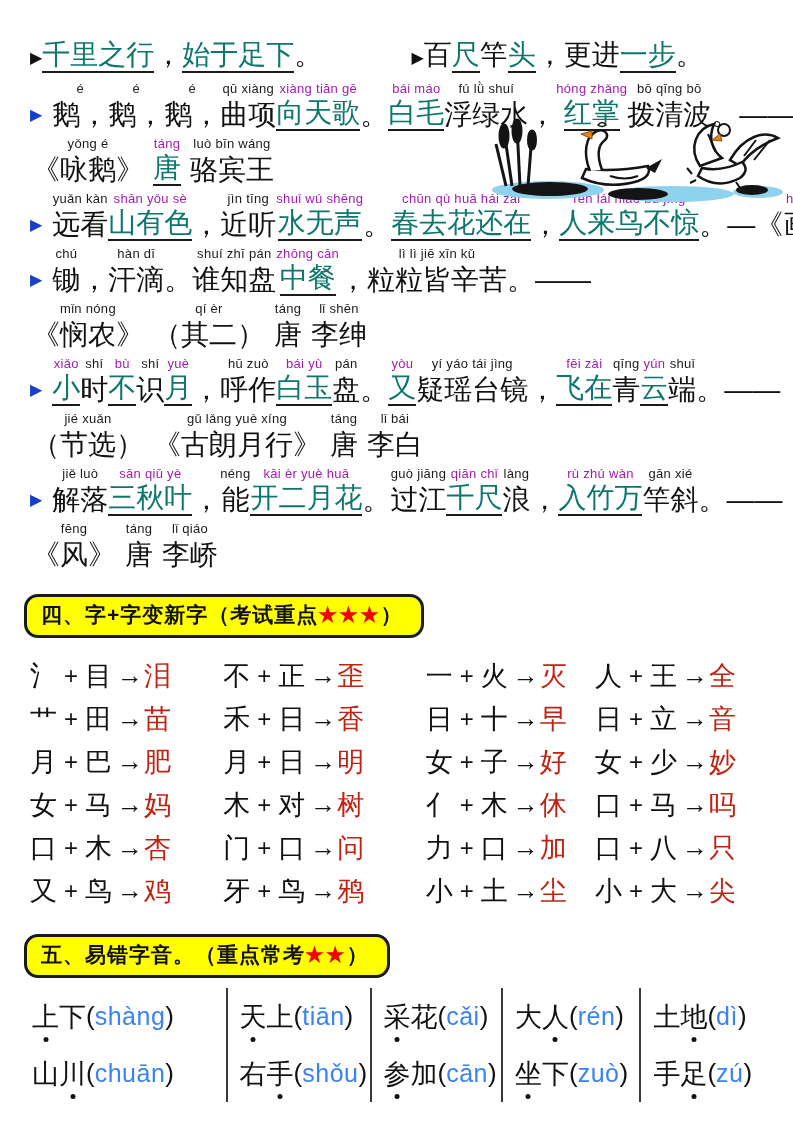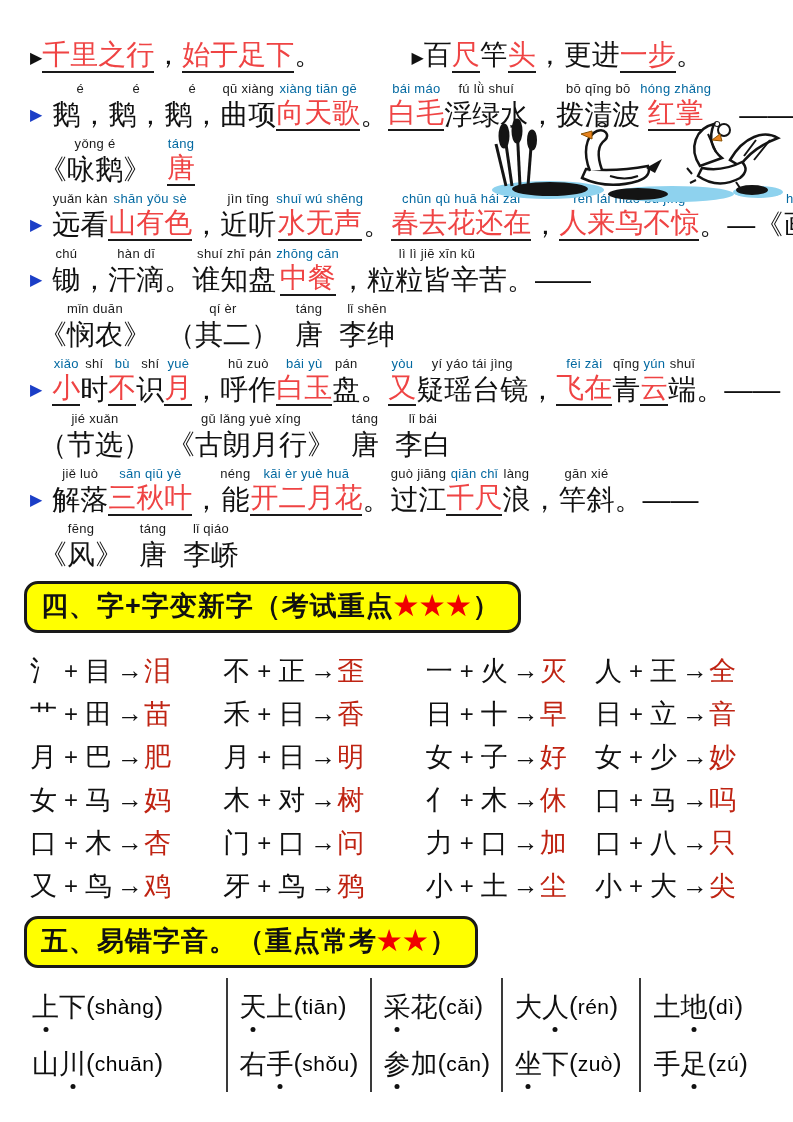--- a/index.html
+++ b/index.html
@@ -8,41 +8,41 @@
     font-family:"Liberation Sans",sans-serif;color:#111;
     position:relative;
   }
   .page{padding-top:38px;}
 
   
   .line{display:flex;align-items:flex-end;padding-left:30px;margin-bottom:3px;}
   .line .bullet{color:#1b3ec7;font-size:16px;line-height:16px;margin-right:10px;padding-bottom:10px;flex:none;}
   .seg{display:inline-flex;flex-direction:column;align-items:center;}
   .py{font-size:13px;line-height:16px;height:16px;white-space:pre;color:#1a1a1a;letter-spacing:.3px;}
-  .py.pyred{color:#0369a1;}
+  .py.pyred{color:#a21caf;}
   .tx{font-size:28px;line-height:36px;white-space:pre;color:#111;}
-  .seg.red .tx{color:#ef4444;}
+  .seg.red .tx{color:#0f766e;}
   .seg.ul .tx{border-bottom:2.5px solid #1a1a1a;line-height:32px;margin-bottom:2px;}
   .title-line{padding-left:32px;}
-  .title-line .seg{margin-right:9px;margin-left:7px;}
+  .title-line .seg{margin-right:9px;}
 
   
   .proverb-row{display:flex;padding:0 0 6px 30px;}
   .proverb-row .half{width:50%;display:flex;align-items:flex-end;}
   .proverb-row .bullet{padding-bottom:8px;}
   .proverb-row .tx{line-height:34px;}
 
   
   .goose-art{position:absolute;left:486px;top:118px;width:302px;height:90px;}
 
   
   .heading{
     display:inline-block;background:#ffff00;border:3px solid #1a1a1a;border-radius:14px;
-    margin:5px 0 6px 24px;padding:4px 18px 6px 14px;
-    font-size:27px;font-weight:bold;color:#111;letter-spacing:1px;white-space:nowrap;
+    margin:18px 0 6px 24px;padding:4px 18px 6px 14px;
+    font-size:21px;font-weight:bold;color:#111;letter-spacing:1px;white-space:nowrap;
   }
   .heading .stars{color:#f00000;letter-spacing:2px;}
 
   
   .combo-grid{display:grid;grid-template-columns:1.05fr 1.1fr .92fr 1fr;padding:10px 14px 4px 30px;row-gap:0;}
   .combo{display:flex;align-items:center;height:43px;font-size:27px;white-space:nowrap;}
   .combo .plus{margin:0 7px;font-size:24px;}
   .combo .arrow{margin:0 1px 0 5px;font-size:26px;}
   .combo .res{color:#bf2312;}
 
@@ -50,21 +50,21 @@
   .sound-table{display:grid;grid-template-columns:1.5fr 1.04fr .95fr 1fr .98fr;margin:4px 16px 0 20px;}
   .sound-col{border-right:2px solid #3a3a3a;}
   .sound-col:last-child{border-right:none;}
   .sound-cell{height:57px;display:flex;align-items:center;padding-left:12px;font-size:27px;white-space:nowrap;}
   .sound-cell .ch{position:relative;display:inline-block;}
   .sound-cell .ch.dot::after{
     content:'';position:absolute;left:50%;bottom:-7px;transform:translateX(-50%);
     width:5px;height:5px;border-radius:50%;background:#111;
   }
   .sound-cell .paren{font-size:26px;}
-  .sound-cell .pin{color:#000000;font-size:21px;letter-spacing:.5px;}
+  .sound-cell .pin{color:#3b82f6;font-size:25px;letter-spacing:.5px;}
 </style>
 </head>
 <body>
 
 <div class="page">
 
   
   <div class="proverb-row">
     <div class="half">
       <span class="bullet">▶</span>
@@ -133,46 +133,50 @@
           <span class="tx">白毛</span>
         </span>
         <span class="seg">
           <span class="py">fú lǜ shuí</span>
           <span class="tx">浮绿水</span>
         </span>
         <span class="seg">
           <span class="py"></span>
           <span class="tx">，</span>
         </span>
+        <span class="seg red ul">
+          <span class="py pyred">hóng zhǎng</span>
+          <span class="tx">红掌</span>
+        </span>
         <span class="seg">
           <span class="py">bō qīng bō</span>
           <span class="tx">拨清波</span>
         </span>
-        <span class="seg red ul">
-          <span class="py pyred">hóng zhǎng</span>
-          <span class="tx">红掌</span>
-        </span>
         <span class="seg">
           <span class="py"></span>
           <span class="tx">。</span>
         </span>
         <span class="seg">
           <span class="py"></span>
           <span class="tx">——</span>
         </span>
       </div>
       <div class="line title-line">
         <span class="seg">
           <span class="py">yǒng é</span>
           <span class="tx">《咏鹅》</span>
         </span>
         <span class="seg red ul">
           <span class="py pyred">táng</span>
           <span class="tx">唐</span>
         </span>
+        <span class="seg">
+          <span class="py">luò bīn wáng</span>
+          <span class="tx">骆宾王</span>
+        </span>
       </div>
       <div class="line">
         <span class="bullet">▶</span>
         <span class="seg">
           <span class="py">yuǎn kàn</span>
           <span class="tx">远看</span>
         </span>
         <span class="seg red ul">
           <span class="py pyred">shān yǒu sè</span>
           <span class="tx">山有色</span>
@@ -256,21 +260,21 @@
           <span class="py"></span>
           <span class="tx">。</span>
         </span>
         <span class="seg">
           <span class="py"></span>
           <span class="tx">——</span>
         </span>
       </div>
       <div class="line title-line">
         <span class="seg">
-          <span class="py">mǐn duān</span>
+          <span class="py">mǐn nóng</span>
           <span class="tx">《悯农》</span>
         </span>
         <span class="seg">
           <span class="py">qí èr</span>
           <span class="tx">（其二）</span>
         </span>
         <span class="seg">
           <span class="py">táng</span>
           <span class="tx">唐</span>
         </span>
@@ -410,20 +414,24 @@
           <span class="py pyred">qiān chǐ</span>
           <span class="tx">千尺</span>
         </span>
         <span class="seg">
           <span class="py">làng</span>
           <span class="tx">浪</span>
         </span>
         <span class="seg">
           <span class="py"></span>
           <span class="tx">，</span>
+        </span>
+        <span class="seg red ul">
+          <span class="py pyred">rù zhú wàn</span>
+          <span class="tx">入竹万</span>
         </span>
         <span class="seg">
           <span class="py">gān xié</span>
           <span class="tx">竿斜</span>
         </span>
         <span class="seg">
           <span class="py"></span>
           <span class="tx">。</span>
         </span>
         <span class="seg">

